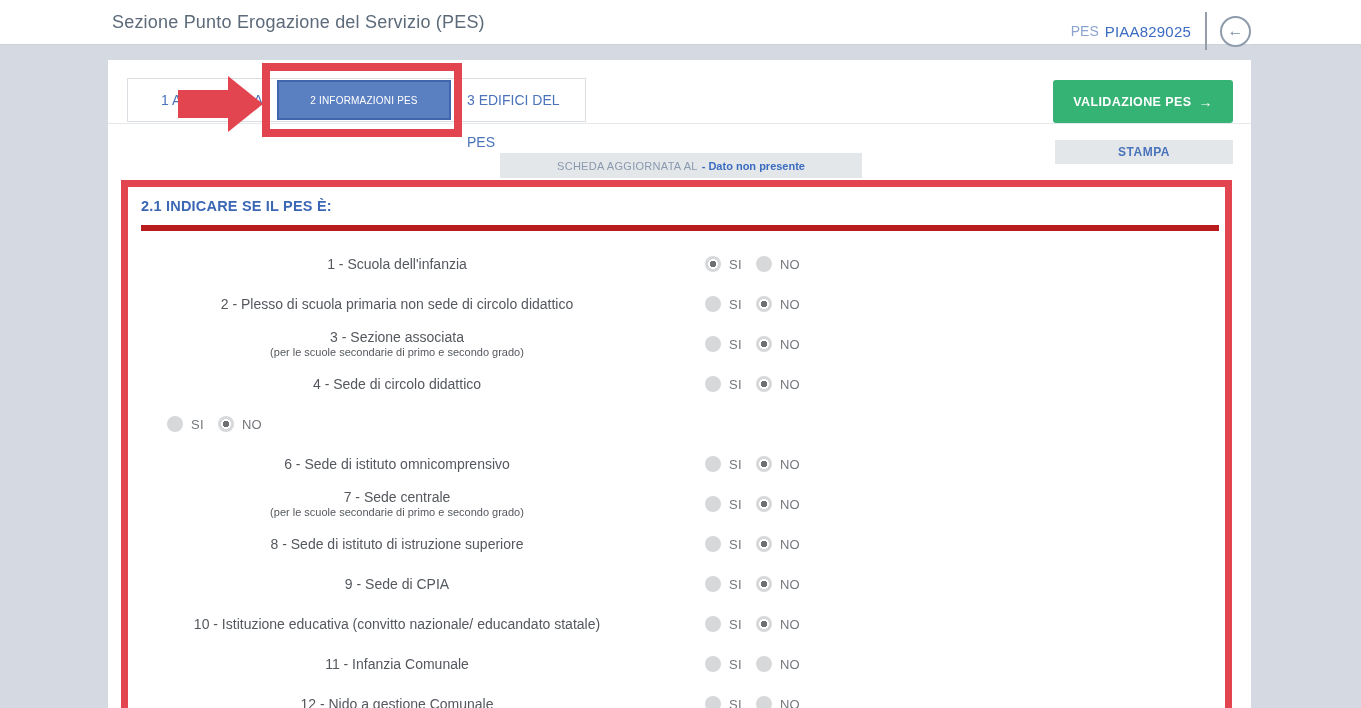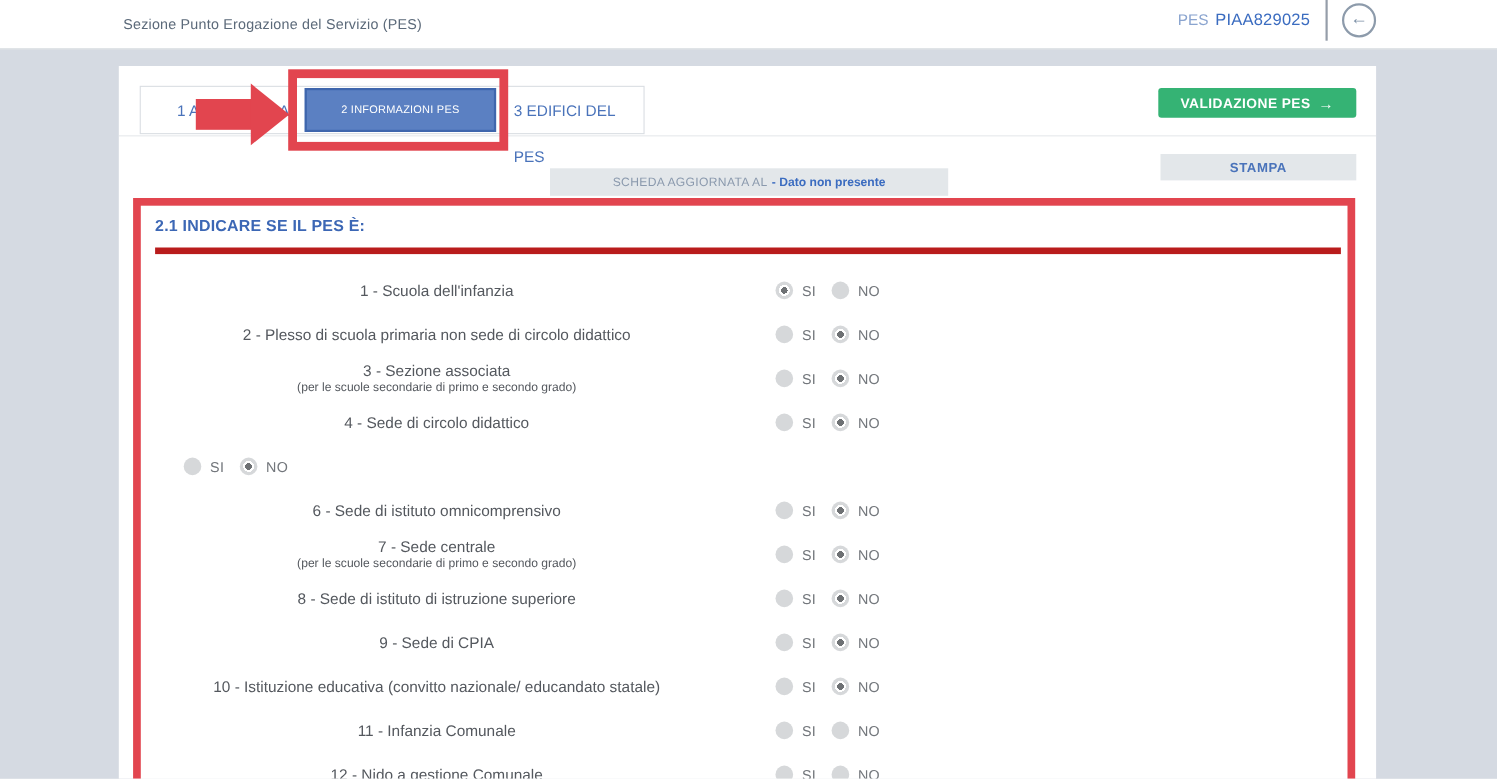--- a/index.html
+++ b/index.html
@@ -10,24 +10,24 @@
     position:relative;
   }
 
   
   .header {
     position:absolute; left:0; top:0; width:1361px; height:45px;
     background:#ffffff; border-bottom:1px solid #ccd2d8; z-index:5;
   }
   .header-title {
     position:absolute; left:112px; top:0; line-height:44px;
-    font-size:13px; color:#5c6a7a; letter-spacing:.2px;
+    font-size:18px; color:#5c6a7a; letter-spacing:.2px;
   }
   .header-right {
-    position:absolute; right:110px; top:4px; height:28px;
+    position:absolute; right:110px; top:17px; height:28px;
     display:flex; align-items:center;
   }
   .pes-label { font-size:14px; color:#8aa4cf; margin-right:6px; }
   .pes-code  { font-size:15px; color:#3b6cc0; font-weight:normal; letter-spacing:.2px; }
   .header-divider {
     width:2px; height:38px; background:#959da9; margin:0 13px 0 14px;
   }
   .back-btn {
     width:31px; height:31px; border:2px solid #8d9bab; border-radius:50%;
     display:flex; align-items:center; justify-content:center;
@@ -55,21 +55,21 @@
   .tab-active {
     position:absolute; left:149px; top:1px; width:174px; height:40px;
     background:#5b80c2; border:2px solid #3f66ad;
     color:#ffffff; font-size:10px;
     display:flex; align-items:center; justify-content:center;
     cursor:pointer; letter-spacing:.2px;
   }
 
   
   .btn-validate {
-    position:absolute; left:945px; top:20px; width:180px; height:27px;
+    position:absolute; left:945px; top:20px; width:180px; height:43px;
     background:#35b374; border:none; border-radius:3px;
     color:#ffffff; font-weight:bold; font-size:12.5px; letter-spacing:.4px;
     display:flex; align-items:center; justify-content:center; gap:7px;
     cursor:pointer;
   }
   .btn-validate .arrow { font-size:14px; font-weight:bold; }
   .updated-bar {
     position:absolute; left:392px; top:79px; width:362px; height:25px;
     background:#e3e7ea; display:flex; align-items:center; justify-content:center;
     font-size:11px;

